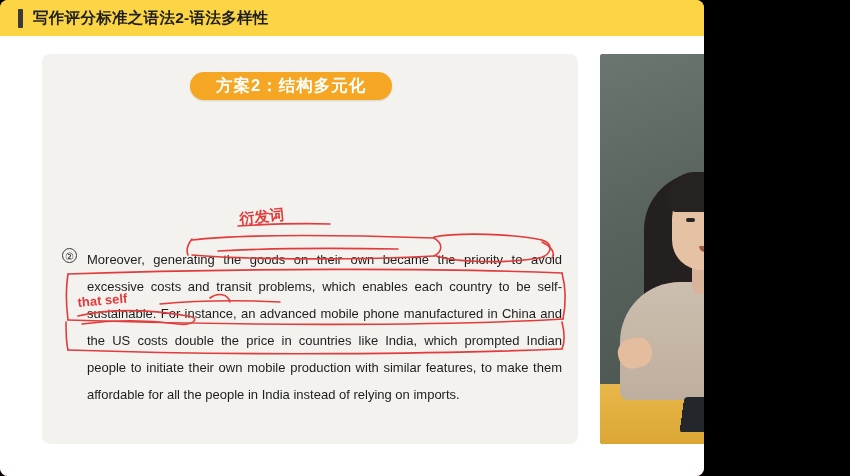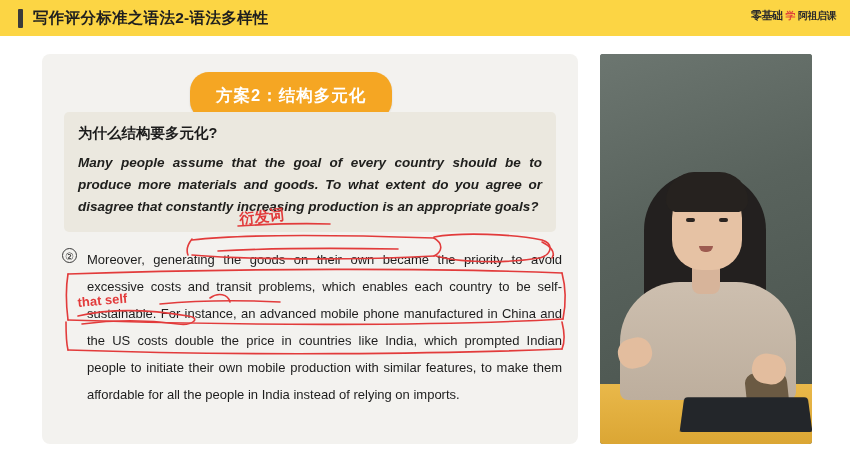--- a/index.html
+++ b/index.html
@@ -8,24 +8,25 @@
     background: #000;
   }
   body {
     width: 850px;
     height: 476px;
     overflow: hidden;
     font-family: "Liberation Sans", sans-serif;
   }
   .screen {
     position: relative;
-    width: 850px;
+    width: 704px;
     height: 476px;
     background: #fca5a5;
     overflow: hidden;
+    border-radius: 8px;
   }
   
   .topbar {
     position: absolute;
     left: 0; top: 0;
     width: 850px;
     height: 36px;
     background: #fcd544;
     display: flex;
     align-items: center;
@@ -90,21 +91,21 @@
     border-radius: 8px;
   }
   .pill {
     position: absolute;
     left: 148px;
     top: 18px;
     background: #f5a623;
     color: #ffffff;
     font-size: 16.5px;
     font-weight: bold;
-    padding: 13px 26px;
+    padding: 3px 26px;
     border-radius: 19px;
     white-space: nowrap;
     letter-spacing: 1px;
     box-shadow: 0 1px 2px rgba(0,0,0,0.12);
   }
   .quote-block {
     position: absolute;
     left: 22px;
     top: 58px;
     width: 492px;
@@ -309,24 +310,20 @@
       <span class="b3">阿祖启课</span>
     </div>
   </div>
 
   <div class="slide">
 
     <div class="content-card">
 
       <div class="pill">方案2：结构多元化</div>
 
-      <div class="quote-block">
-        <div class="quote-heading">为什么结构要多元化?</div>
-        <div class="quote-text">Many people assume that the goal of every country should be to produce more materials and goods. To what extent do you agree or disagree that constantly increasing production is an appropriate goals?</div>
-      </div>
 
       <div class="para-wrap">
         <div class="para-marker">②</div>
         <div class="para-text">Moreover, generating the goods on their own became the priority to avoid excessive costs and transit problems, which enables each country to be self-sustainable. For instance, an advanced mobile phone manufactured in China and the US costs double the price in countries like India, which prompted Indian people to initiate their own mobile production with similar features, to make them affordable for all the people in India instead of relying on imports.</div>
       </div>
 
       <svg class="annotations" viewBox="0 0 536 390">
         <g fill="none" stroke="#e23b3b" stroke-width="1.6" stroke-linecap="round">
 
           <path d="M150 185 C146 190 144 196 146 201"></path>

